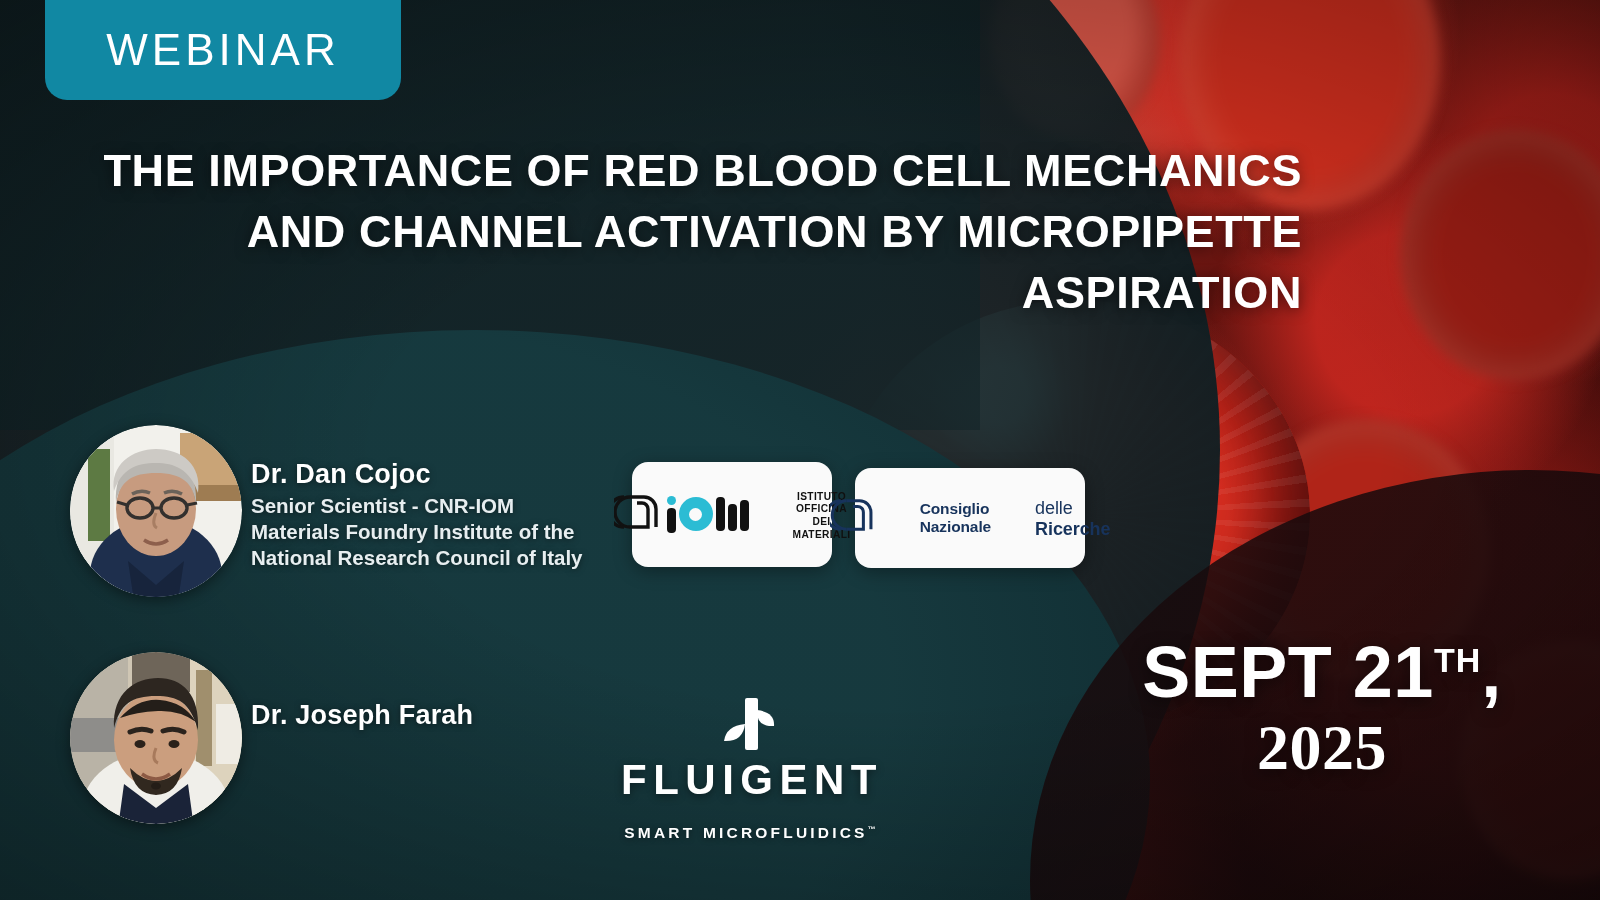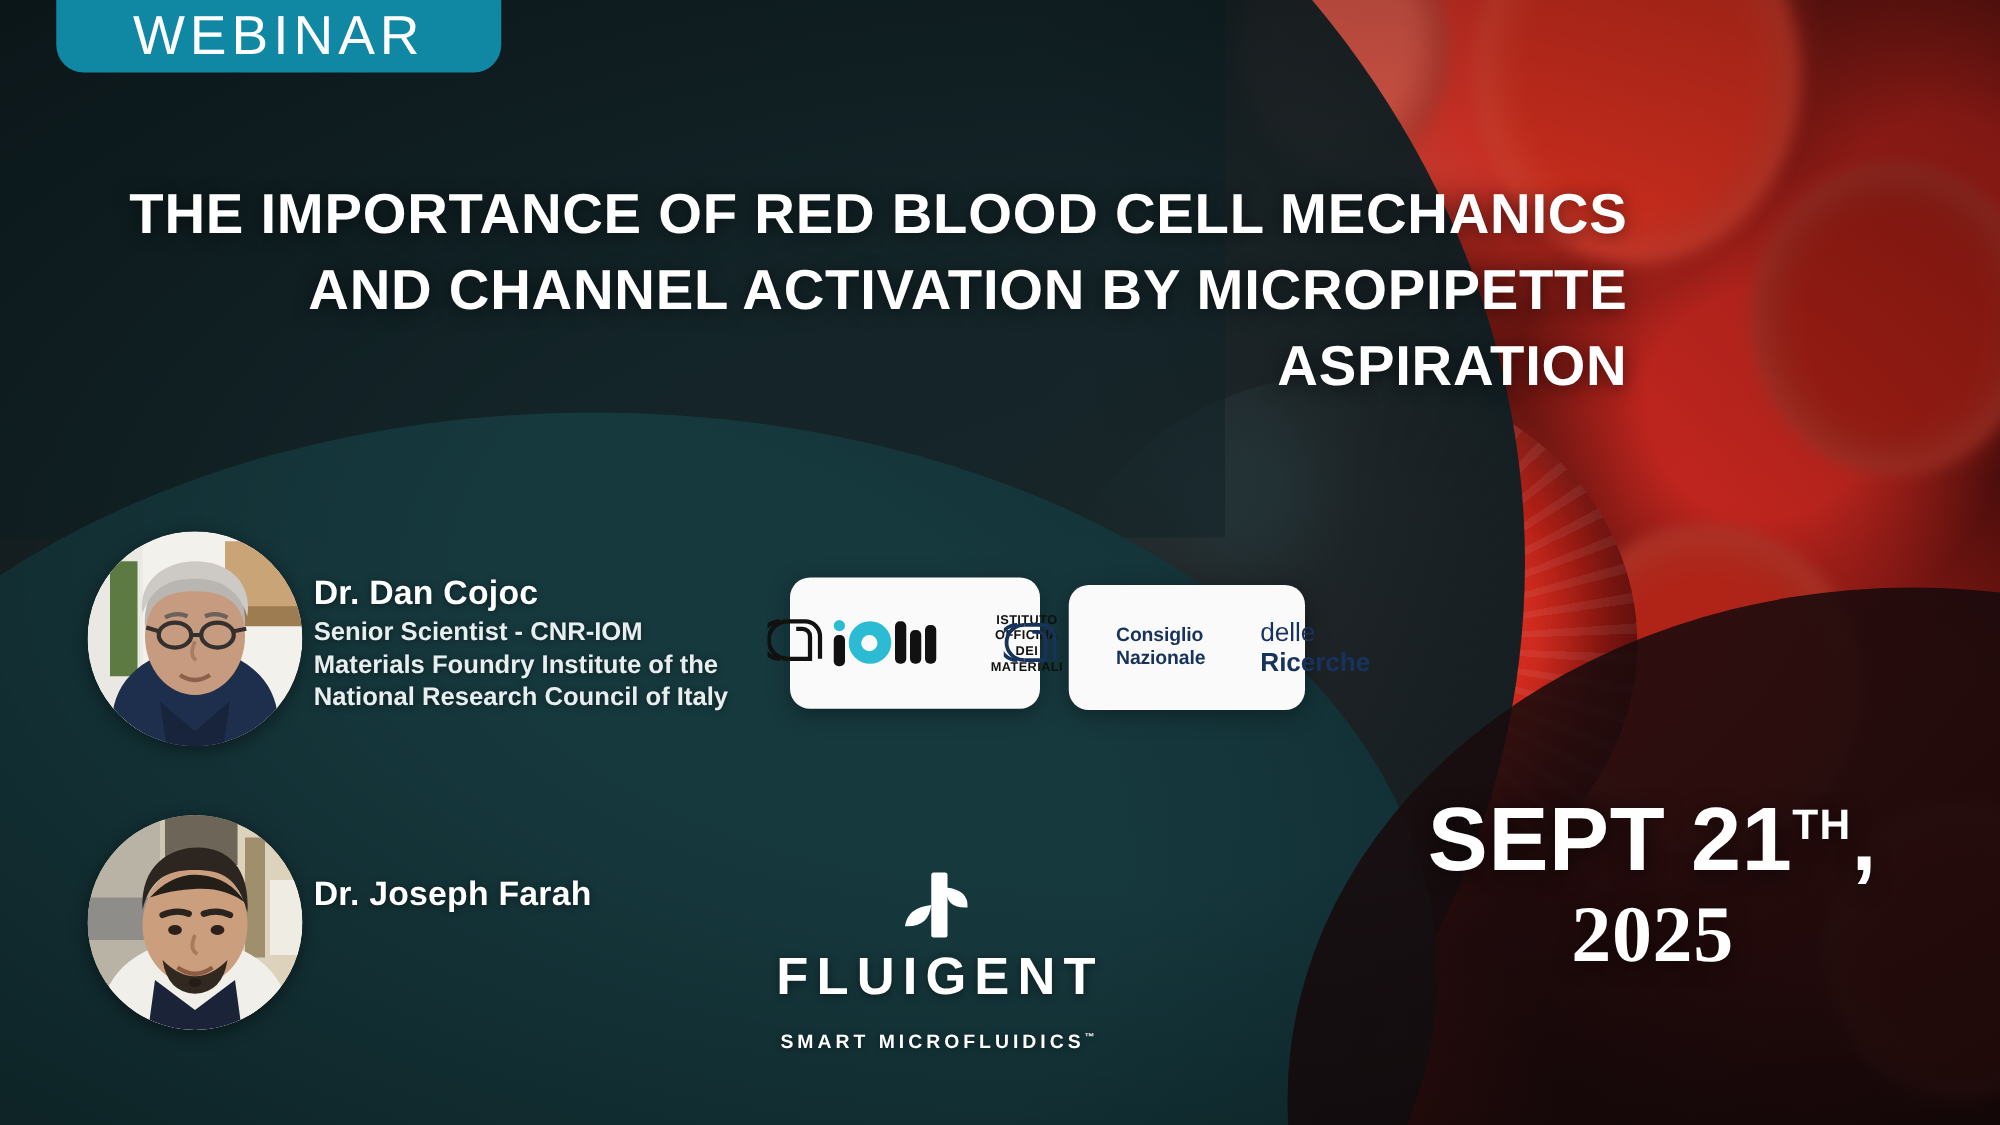--- a/index.html
+++ b/index.html
@@ -78,21 +78,21 @@
   }
   .vignette{
     position:absolute; inset:0;
     background:radial-gradient(ellipse at 55% 50%, rgba(0,0,0,0) 40%, rgba(0,0,0,.38) 100%);
     pointer-events:none;
   }
 
   
   .webinar-badge{
     position:absolute; left:45px; top:0;
-    width:356px; height:58px;
+    width:356px; height:100px;
     border-radius:0 0 22px 22px;
     display:flex; align-items:center; justify-content:center;
   }
   .webinar-badge span{
     color:#ffffff; font-size:44px; font-weight:400; letter-spacing:4px;
   }
 
   
   .title{
     position:absolute; left:72px; top:140px; width:1230px;
@@ -126,29 +126,29 @@
   }
 
   
   .logo-card{
     position:absolute; background:#fafafa; border-radius:16px;
     display:flex; flex-direction:row; align-items:center; justify-content:center;
     box-shadow:0 4px 18px rgba(0,0,0,.35);
     gap:44px;
   }
   .card-iom{ left:632px; top:462px; width:200px; height:105px; }
-  .card-cnr{ left:855px; top:468px; width:189px; height:100px; }
+  .card-cnr{ left:855px; top:468px; width:230px; height:100px; }
 
   .iom-row{ display:flex; align-items:center; gap:7px; margin-bottom:1px; }
   .iom-caption{
     color:#111; font-size:10.2px; font-weight:700; line-height:1.25;
     letter-spacing:.35px; text-align:center; margin-top:3px;
   }
   .cnr-line1{ color:#17335c; font-size:15.5px; font-weight:700; letter-spacing:-.1px; }
-  .cnr-line2{ color:#17335c; font-size:21px; letter-spacing:-.1px; margin-top:1px; }
+  .cnr-line2{ color:#17335c; font-size:18px; letter-spacing:-.1px; margin-top:1px; }
   .cnr-line2 b{ font-weight:700; }
   .cnr-mark{ margin-bottom:3px; }
 
   
   .iom-word{ display:flex; align-items:center; gap:3px; }
   .iom-i{ display:flex; flex-direction:column; align-items:center; gap:3px; }
   .iom-i .dot{ width:9px; height:9px; border-radius:50%; background:#2bbcd4; }
   .iom-i .stem{ width:9px; height:25px; border-radius:4px; background:#111; }
   .iom-o{
     width:34px; height:34px; border-radius:50%;

